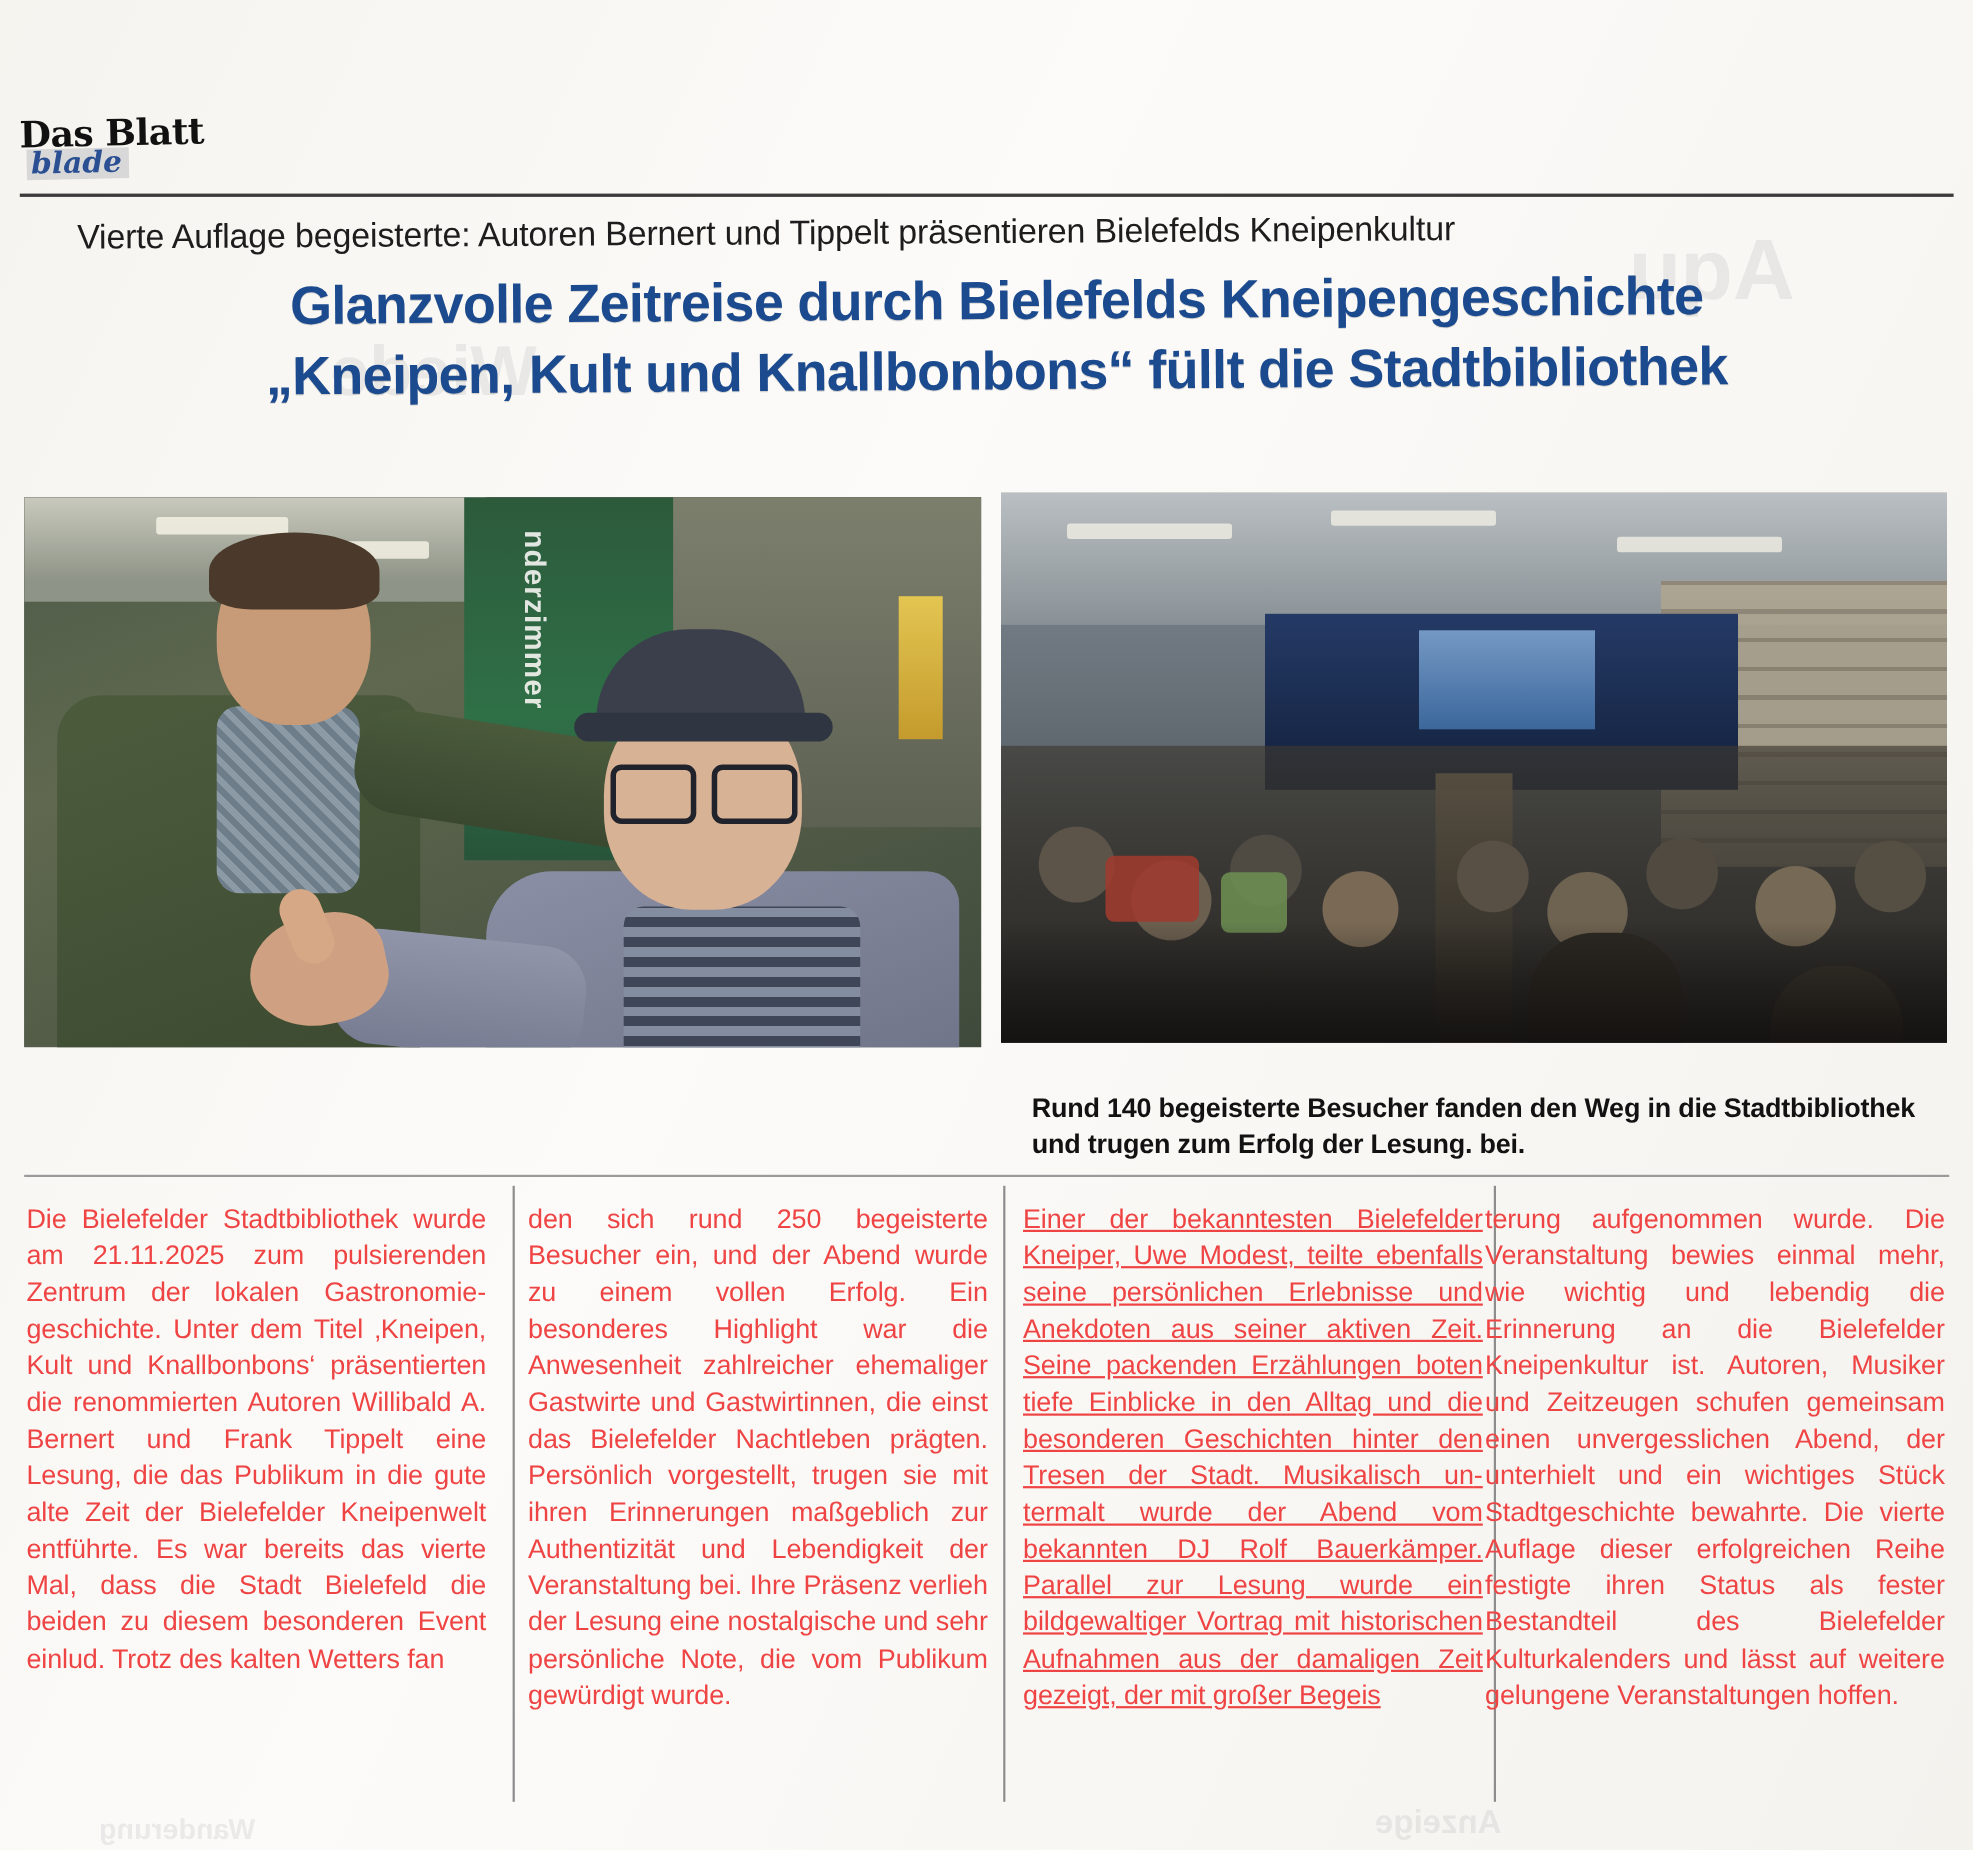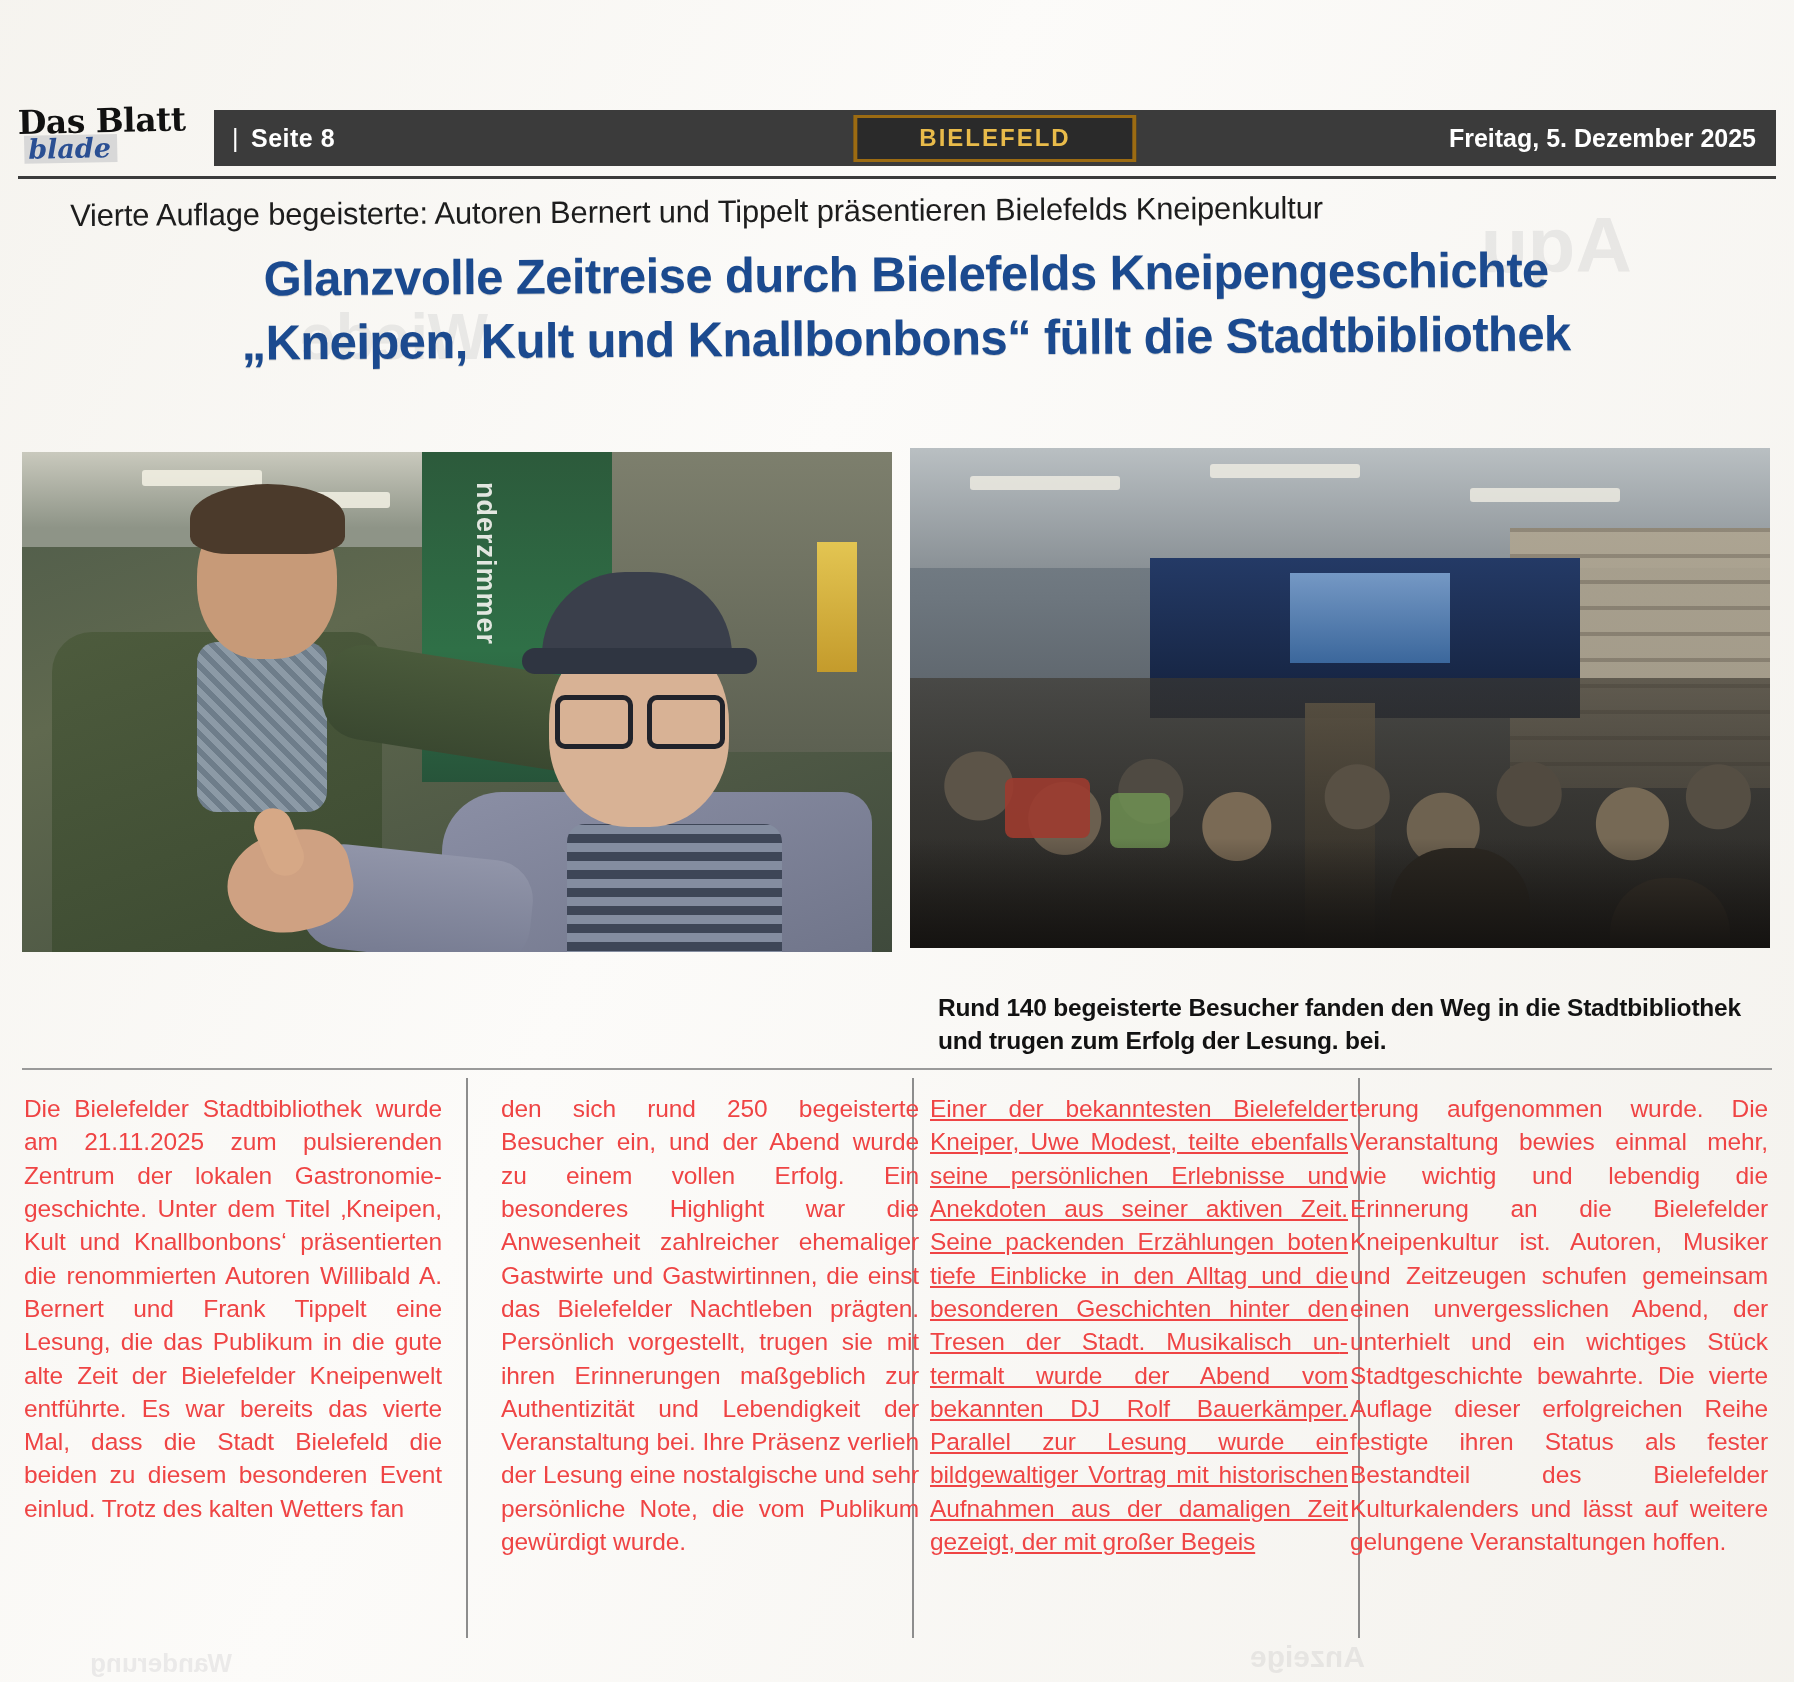--- a/index.html
+++ b/index.html
@@ -398,21 +398,21 @@
     width: 418px;
     font-family: "Liberation Sans", sans-serif;
     font-size: 24.5px;
     line-height: 1.36;
     text-align: justify;
     color: #ef4444;
     letter-spacing: -0.1px;
     hyphens: manual;
   }
   .col.c1 { left: 24px; }
-  .col.c2 { left: 501px; }
+  .col.c2 { left: 480px; }
   .col.c3 { left: 930px; text-decoration: underline; }
   .col.c4 { left: 1350px; }
 
   .col p { margin: 0; }
 
   
   .ghost {
     position: absolute;
     color: rgba(120,120,130,0.13);
     font-weight: bold;
@@ -433,27 +433,20 @@
 
   <div class="ghost g1">Aqu</div>
   <div class="ghost g2">Wiede</div>
   <div class="ghost g3">Anzeige</div>
   <div class="ghost g4">Wanderung</div>
 
   <div class="masthead">
     <div class="logo-box">
       <div class="logo-das-blatt">Das Blatt</div>
       <div class="logo-blade">blade</div>
-    </div>
-    <div class="bar">
-      <div class="bar-page">
-        <span class="divider">|</span><span>Seite 8</span>
-      </div>
-      <div class="city-tag">BIELEFELD</div>
-      <div class="bar-date">Freitag, 5. Dezember 2025</div>
     </div>
   </div>
   <div class="rule"></div>
 
   <div class="kicker">Vierte Auflage begeisterte: Autoren Bernert und Tippelt präsentieren Bielefelds Kneipenkultur</div>
   <div class="headline1">Glanzvolle Zeitreise durch Bielefelds Kneipengeschichte</div>
   <div class="headline2">„Kneipen, Kult und Knallbonbons“ füllt die Stadtbibliothek</div>
 
   <div class="photo photo-left">
     <div class="pl-bg"></div>

